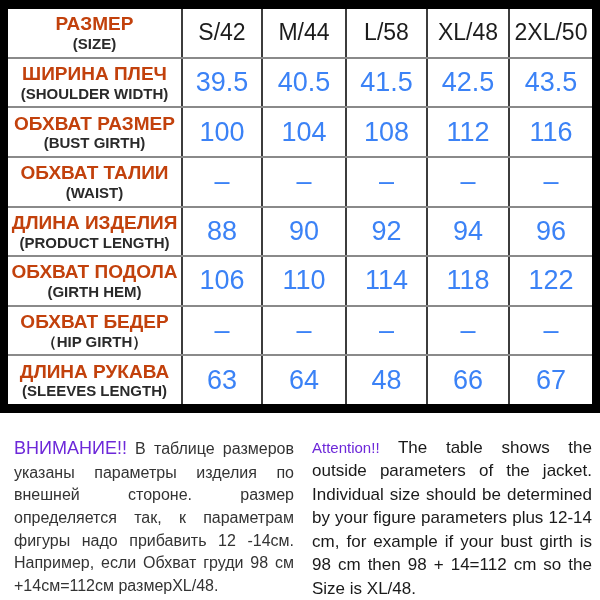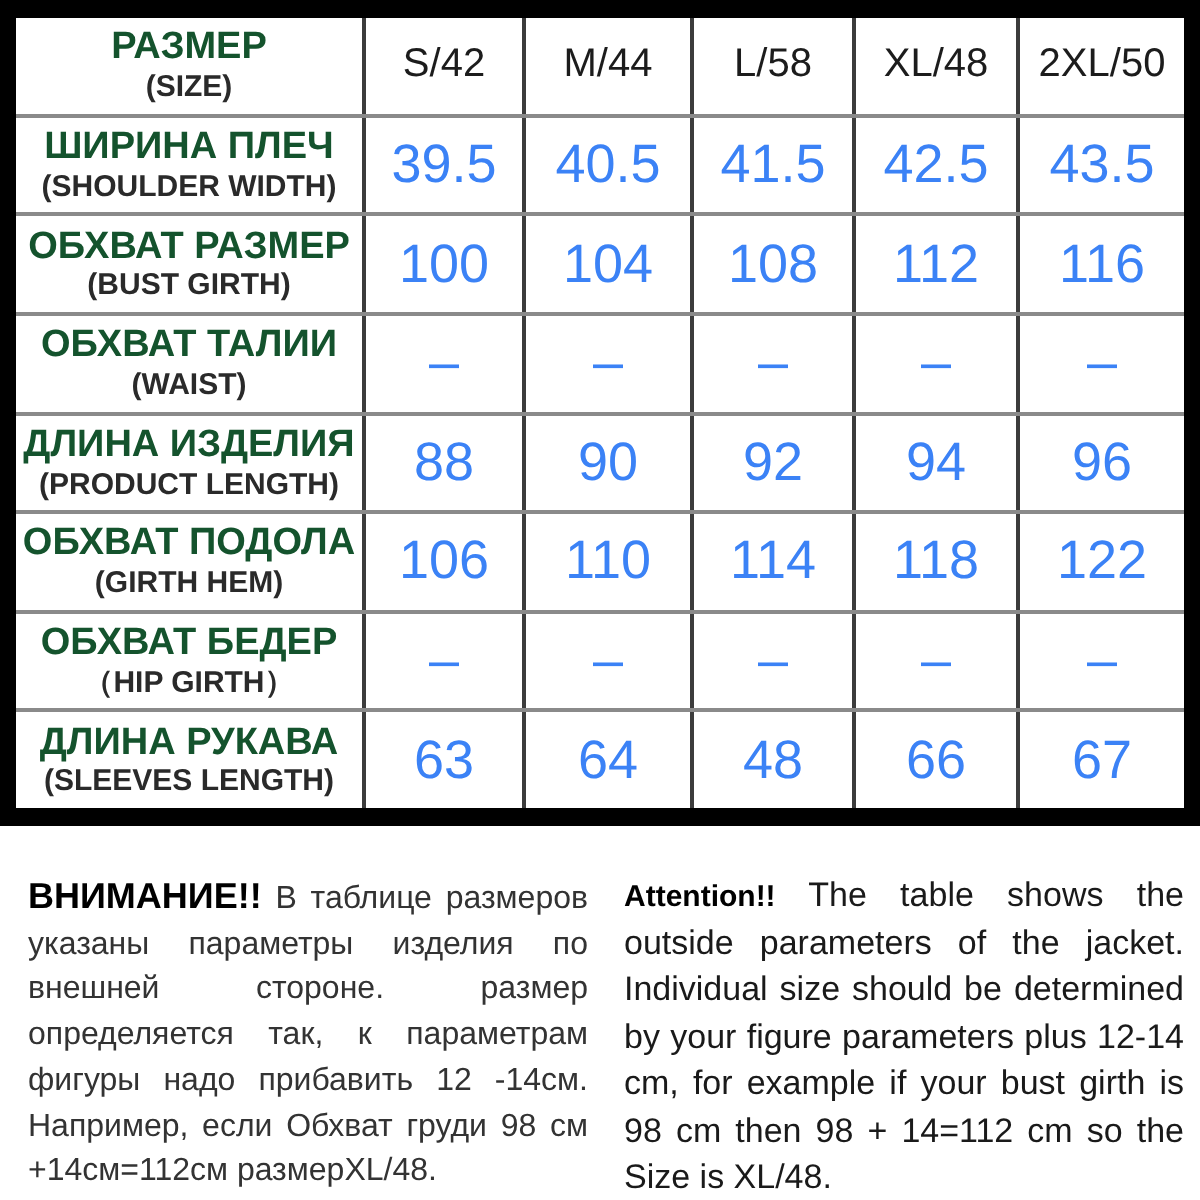--- a/index.html
+++ b/index.html
@@ -36,33 +36,33 @@
     flex-direction: column;
     align-items: center;
     justify-content: center;
     min-width: 0;
     overflow: hidden;
   }
   .cell:last-child { border-right: none; }
   .label-ru {
     font-size: 19px;
     font-weight: bold;
-    color: #14532d;
+    color: #c2410c;
     line-height: 1.15;
     white-space: nowrap;
   }
   .label-en {
     font-size: 15px;
     color: #2a2a2a;
     line-height: 1.15;
     white-space: nowrap;
     font-weight: bold;
   }
   .size-val {
-    font-size: 20px;
+    font-size: 23px;
     color: #1c1c1c;
   }
   .num-val {
     font-size: 27px;
     color: #3b82f6;
   }
   .notes {
     box-sizing: border-box;
     width: 600px;
     display: flex;
@@ -76,22 +76,22 @@
     color: #333333;
     text-align: justify;
   }
   .note-en {
     font-size: 17px;
     line-height: 1.38;
     color: #1a1a1a;
     text-align: justify;
   }
   .note-heading {
-    font-weight: bold;
-    color: #000000;
+    font-weight: normal;
+    color: #6d28d9;
   }
   .note-ru .note-heading { font-size: 18px; }
   .note-en .note-heading { font-size: 15px; }
 </style>
 </head>
 <body>
 
 <div class="size-table">
 
   <div class="t-row">

